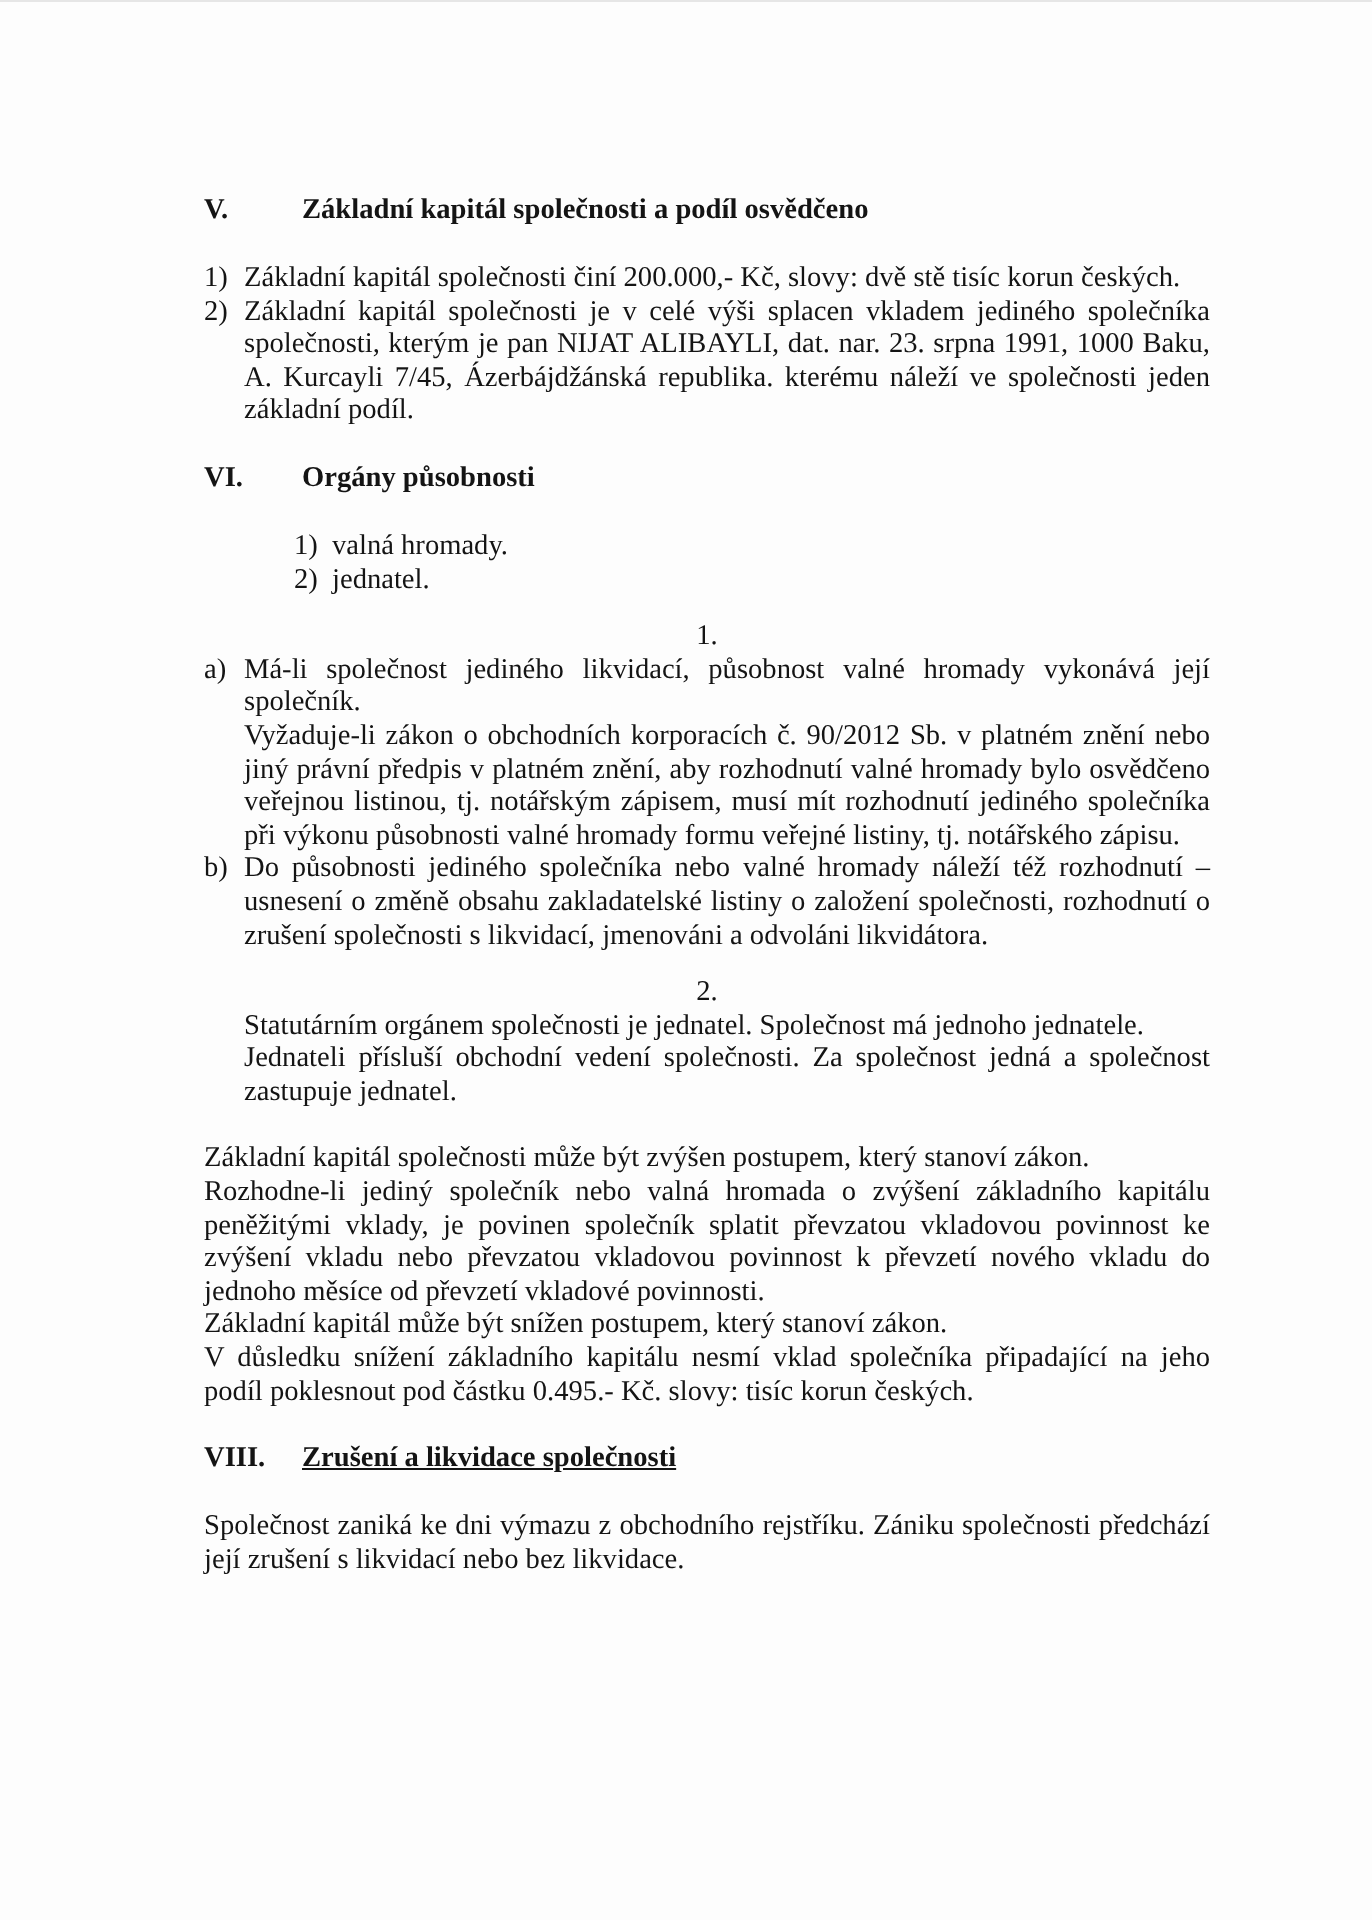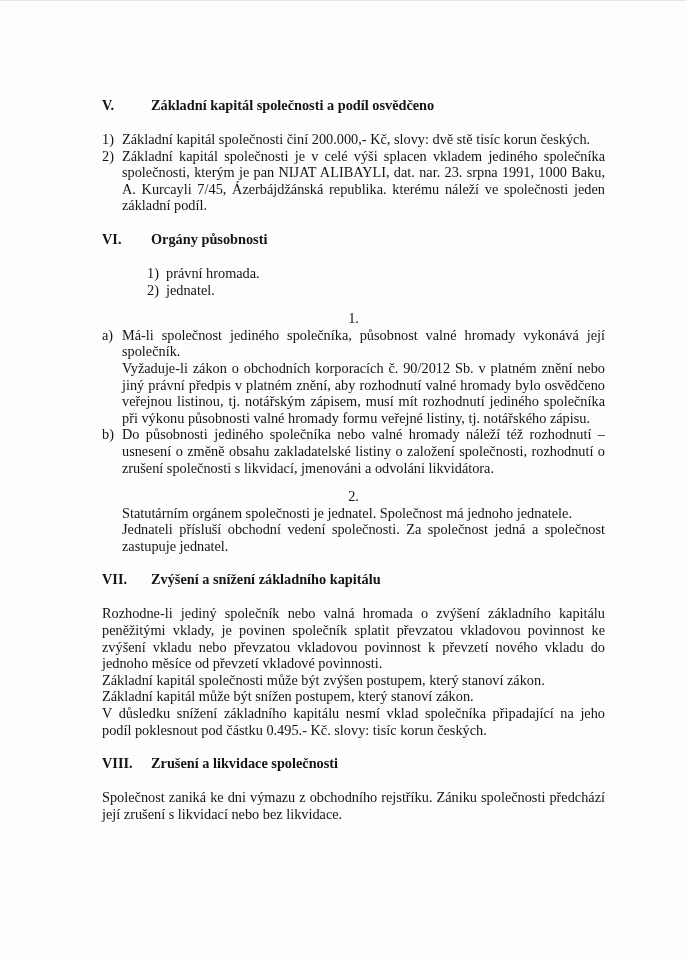--- a/index.html
+++ b/index.html
@@ -5,21 +5,21 @@
   html, body { margin: 0; padding: 0; background: #fdfdfd; }
   body { width: 686px; height: 960px; position: relative; overflow: hidden; }
   .topline { position: absolute; left: 0; top: 0; width: 686px; height: 1px; background: #e6e6e6; }
   .page {
     position: absolute; left: 102px; top: 97px; width: 503px;
     font-family: "Liberation Serif", serif; font-size: 14.3px; line-height: 16.6px; color: #141414;
   }
   .h { font-weight: bold; position: relative; height: 17px; margin: 0 0 17px 0; }
   .h .num { position: absolute; left: 0; top: 0; }
   .h .title { position: absolute; left: 49px; top: 0; }
-  .h.viii .title { left: 49px; }
+  .h.viii .title { left: 49px; text-decoration: underline; }
   p { margin: 0; text-align: justify; }
   .li { position: relative; padding-left: 20px; text-align: justify; }
   .li .mk { position: absolute; left: 0; top: 0; }
   .sub-list { padding-left: 45px; }
   .sub-list .li { padding-left: 19px; }
   .indent { padding-left: 20px; }
   .center { text-align: center; }
   .gap { height: 17px; }
   .gap-s { height: 12px; }
 </style>
@@ -46,54 +46,50 @@
   </div>
   <div class="gap"></div>
 
   <div class="h">
     <span class="num">VI.</span>
     <span class="title">Orgány působnosti</span>
   </div>
   <div class="sub-list">
     <div class="li">
       <span class="mk">1)</span>
-      <span>právní hromada.</span>
+      <span>valná hromady.</span>
     </div>
     <div class="li">
       <span class="mk">2)</span>
       <span>jednatel.</span>
     </div>
   </div>
   <div class="gap-s"></div>
 
   <p class="center">1.</p>
   <div class="li">
     <span class="mk">a)</span>
-    <p>Má-li společnost jediného společníka, působnost valné hromady vykonává její společník.</p>
+    <p>Má-li společnost jediného likvidací, působnost valné hromady vykonává její společník.</p>
     <p>Vyžaduje-li zákon o obchodních korporacích č. 90/2012 Sb. v platném znění nebo jiný právní předpis v platném znění, aby rozhodnutí valné hromady bylo osvědčeno veřejnou listinou, tj. notářským zápisem, musí mít rozhodnutí jediného společníka při výkonu působnosti valné hromady formu veřejné listiny, tj. notářského zápisu.</p>
   </div>
   <div class="li">
     <span class="mk">b)</span>
     <p>Do působnosti jediného společníka nebo valné hromady náleží též rozhodnutí – usnesení o změně obsahu zakladatelské listiny o založení společnosti, rozhodnutí o zrušení společnosti s likvidací, jmenováni a odvoláni likvidátora.</p>
   </div>
   <div class="gap-s"></div>
 
   <p class="center">2.</p>
   <div class="indent">
     <p>Statutárním orgánem společnosti je jednatel. Společnost má jednoho jednatele.</p>
     <p>Jednateli přísluší obchodní vedení společnosti. Za společnost jedná a společnost zastupuje jednatel.</p>
   </div>
   <div class="gap"></div>
 
-  <div class="h">
-    <span class="num">VII.</span>
-    <span class="title">Zvýšení a snížení základního kapitálu</span>
-  </div>
+  <p>Základní kapitál společnosti může být zvýšen postupem, který stanoví zákon.</p>
   <p>Rozhodne-li jediný společník nebo valná hromada o zvýšení základního kapitálu peněžitými vklady, je povinen společník splatit převzatou vkladovou povinnost ke zvýšení vkladu nebo převzatou vkladovou povinnost k převzetí nového vkladu do jednoho měsíce od převzetí vkladové povinnosti.</p>
-  <p>Základní kapitál společnosti může být zvýšen postupem, který stanoví zákon.</p>
   <p>Základní kapitál může být snížen postupem, který stanoví zákon.</p>
   <p>V důsledku snížení základního kapitálu nesmí vklad společníka připadající na jeho podíl poklesnout pod částku 0.495.- Kč. slovy: tisíc korun českých.</p>
   <div class="gap"></div>
 
   <div class="h viii">
     <span class="num">VIII.</span>
     <span class="title">Zrušení a likvidace společnosti</span>
   </div>
   <p>Společnost zaniká ke dni výmazu z obchodního rejstříku. Zániku společnosti předchází její zrušení s likvidací nebo bez likvidace.</p>
 

